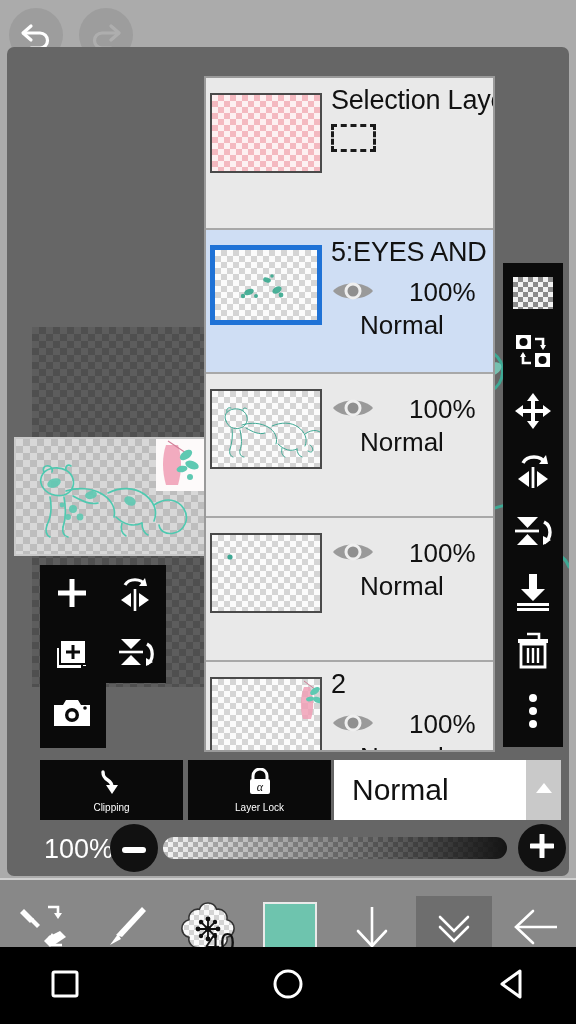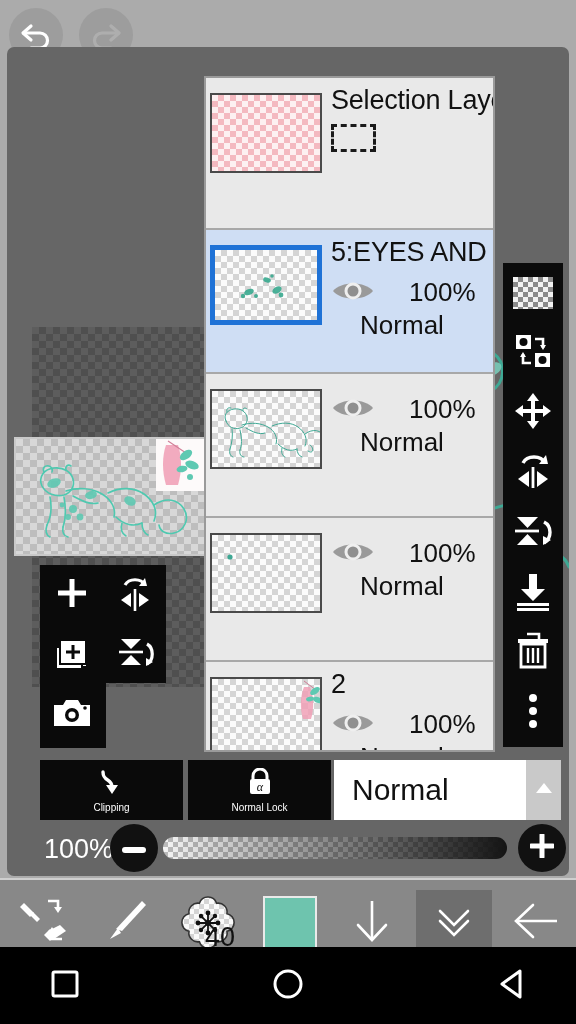--- a/index.html
+++ b/index.html
@@ -92,21 +92,21 @@
         background:
           linear-gradient(90deg,rgba(20,20,20,0) 0%,rgba(20,20,20,1) 100%),
           linear-gradient(45deg,#bbb 25%,transparent 25%,transparent 75%,#bbb 75%),
           linear-gradient(45deg,#bbb 25%,transparent 25%,transparent 75%,#bbb 75%);
         background-size:100% 100%,10px 10px,10px 10px;
         background-position:0 0,0 0,5px 5px;background-color:#f5f5f5;}
 
   
   .bottombar{position:absolute;left:0;top:878px;width:576px;height:67px;background:#888888;
         border-top:2px solid #cfcfcf;}
-  .bcell{position:absolute;top:10px;height:65px;display:flex;align-items:center;justify-content:center;}
+  .bcell{position:absolute;top:16px;height:65px;display:flex;align-items:center;justify-content:center;}
   .bcell.active{background:#6e6e6e;border-radius:0 0 8px 8px;}
   .brushsize{width:58px;height:58px;position:relative;display:flex;align-items:center;justify-content:center;}
   .brushnum{position:absolute;right:2px;bottom:-1px;font-size:27px;color:#111;}
   .swatch{width:54px;height:54px;border:2px solid #eaeaea;box-sizing:border-box;}
 
   
   .navbar{position:absolute;left:0;top:947px;width:576px;height:77px;background:#000;}
   .navbtn{position:absolute;top:0;height:77px;width:100px;display:flex;align-items:center;justify-content:center;}
 </style>
 </head>
@@ -469,21 +469,21 @@
       <span class="olabel">Clipping</span>
     </div>
     <div class="obtn" style="left:188px;width:143px;">
       <span>
         <svg width="26" height="28" viewBox="0 0 26 28">
           <path d="M6 11 V8 a7 7 0 0 1 14 0 V11" stroke="#fff" stroke-width="3" fill="none"></path>
           <rect x="3" y="11" width="20" height="15" rx="2" fill="#fff"></rect>
           <text x="13" y="23" font-size="12" font-family="'Liberation Serif',serif" font-style="italic" text-anchor="middle" fill="#0a0a0a">α</text>
         </svg>
       </span>
-      <span class="olabel">Normal Lock</span>
+      <span class="olabel">Layer Lock</span>
     </div>
     <div class="blendbox">
       <span class="bval">Normal</span>
       <span class="blendarrow">
         <span>
           <svg width="20" height="14" viewBox="0 0 20 14">
               <path d="M10 2 L18 12 L2 12 Z" fill="#fff"></path>
             </svg>
         </span>
       </span>

